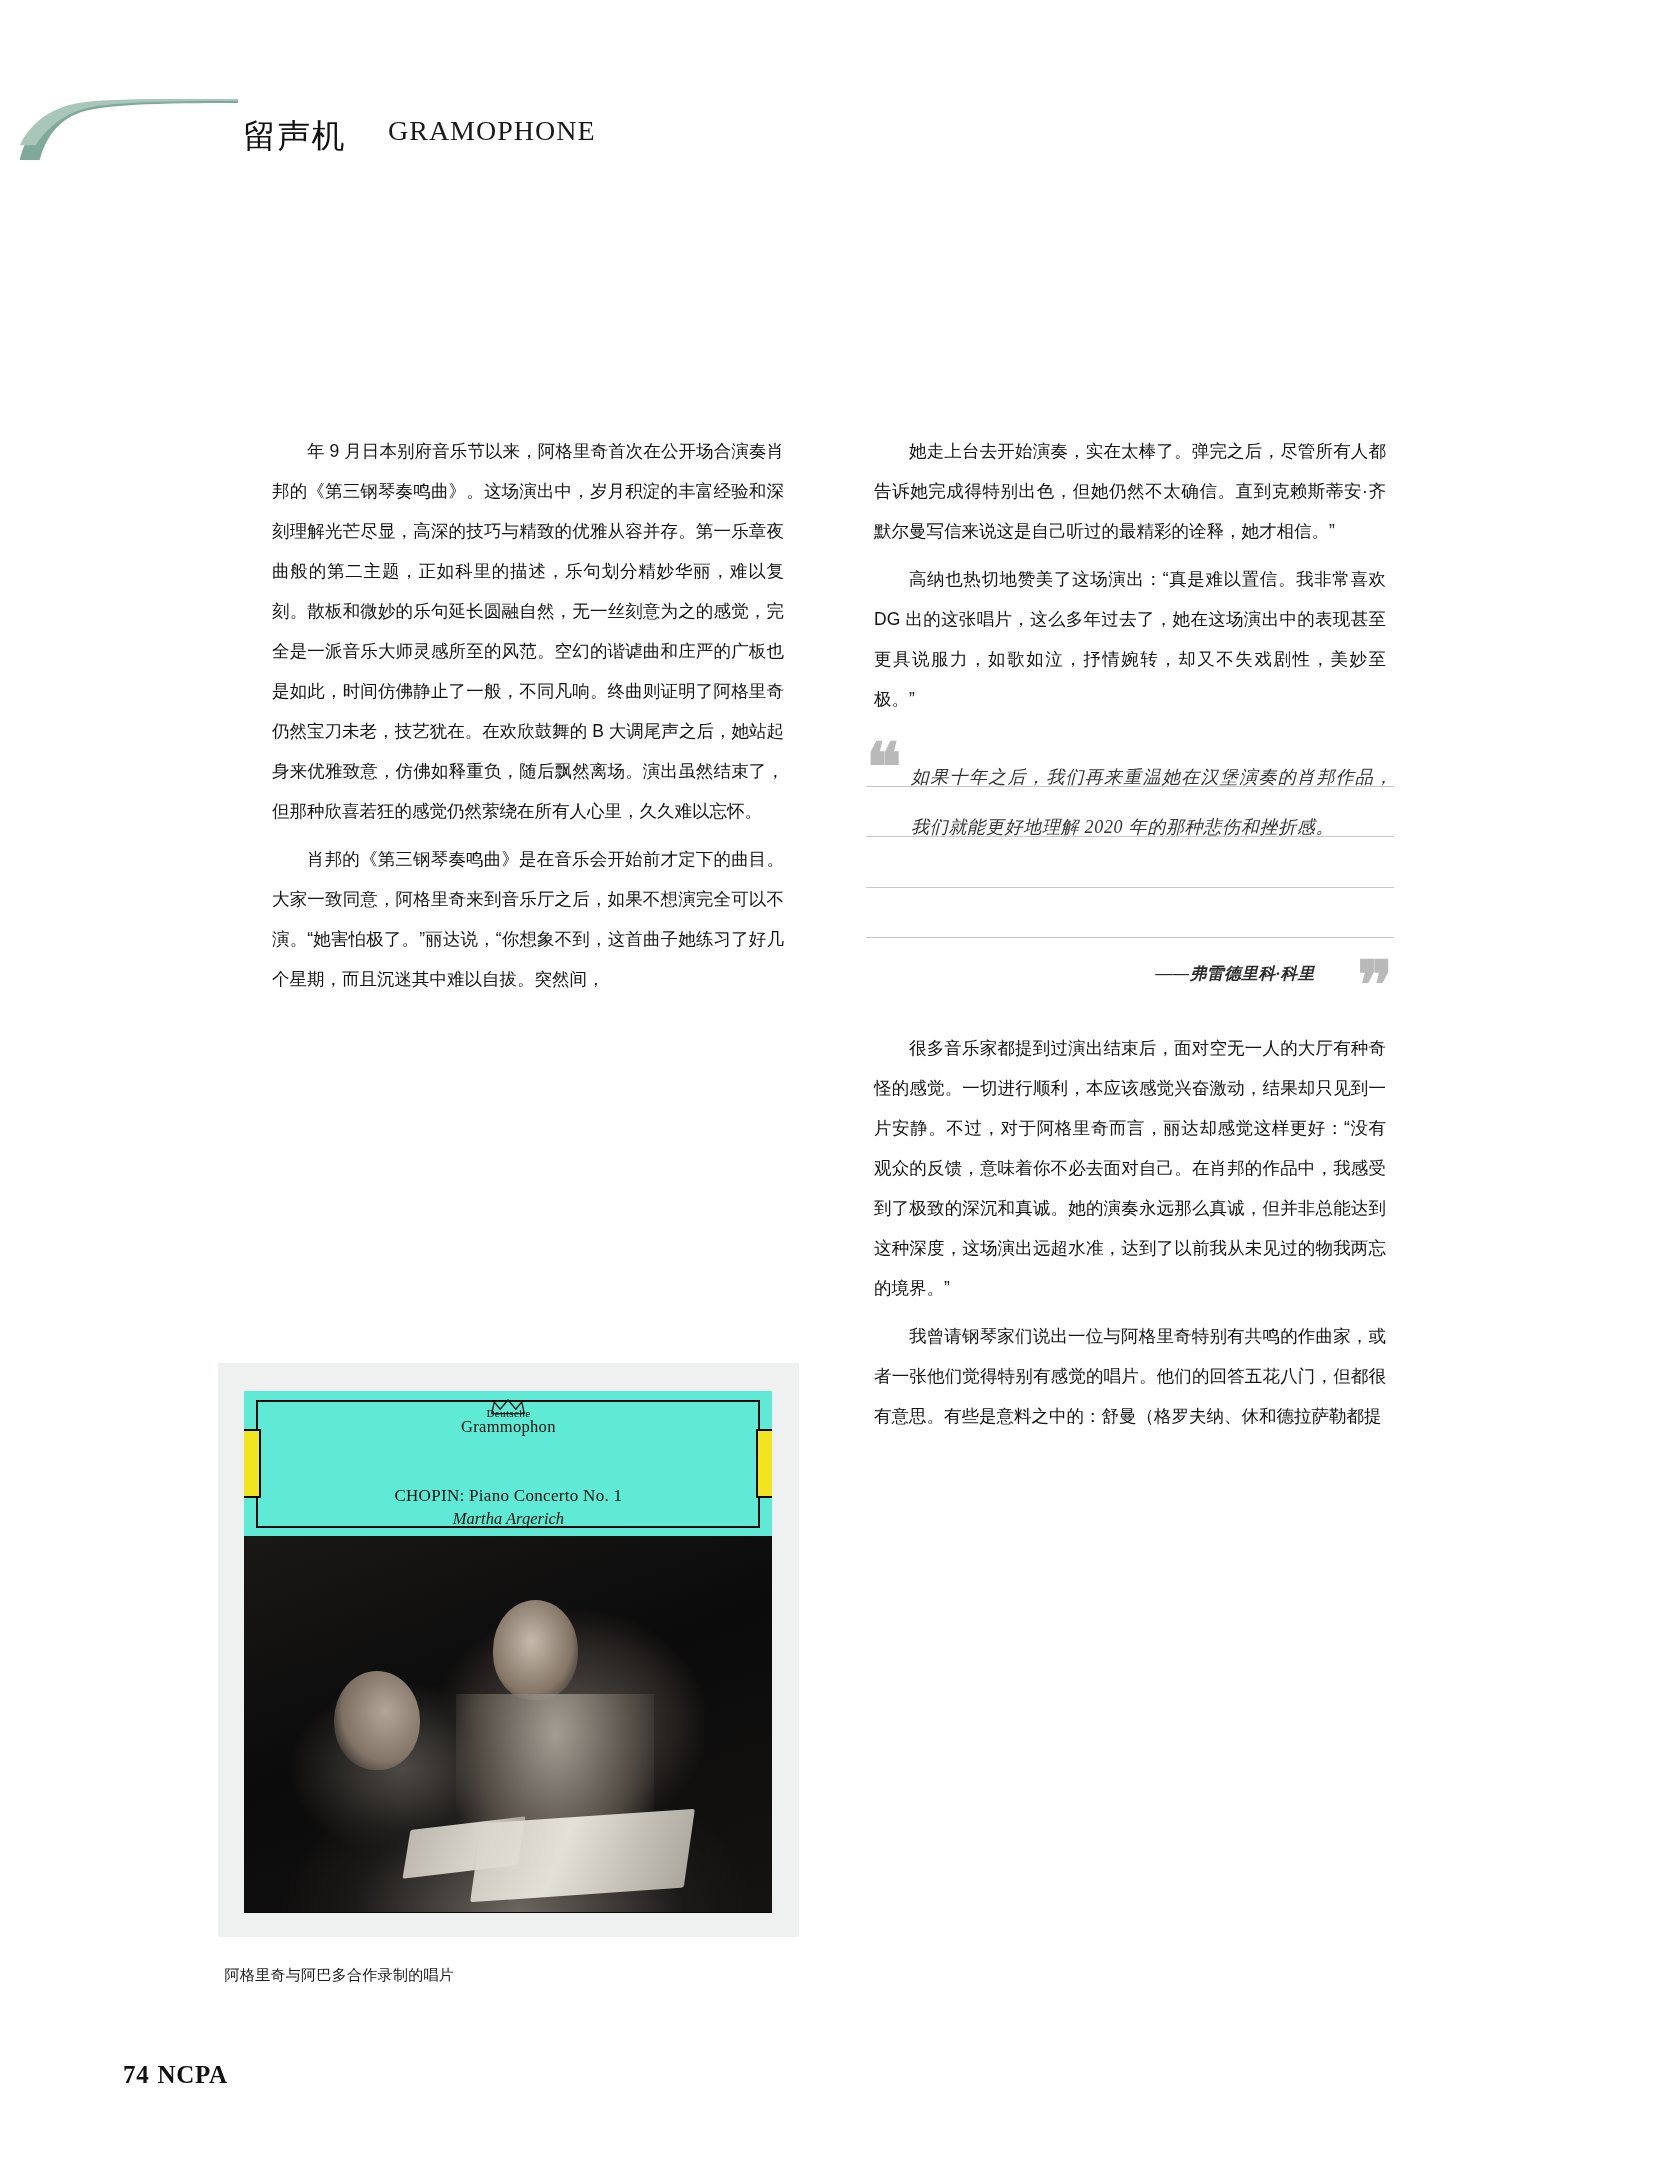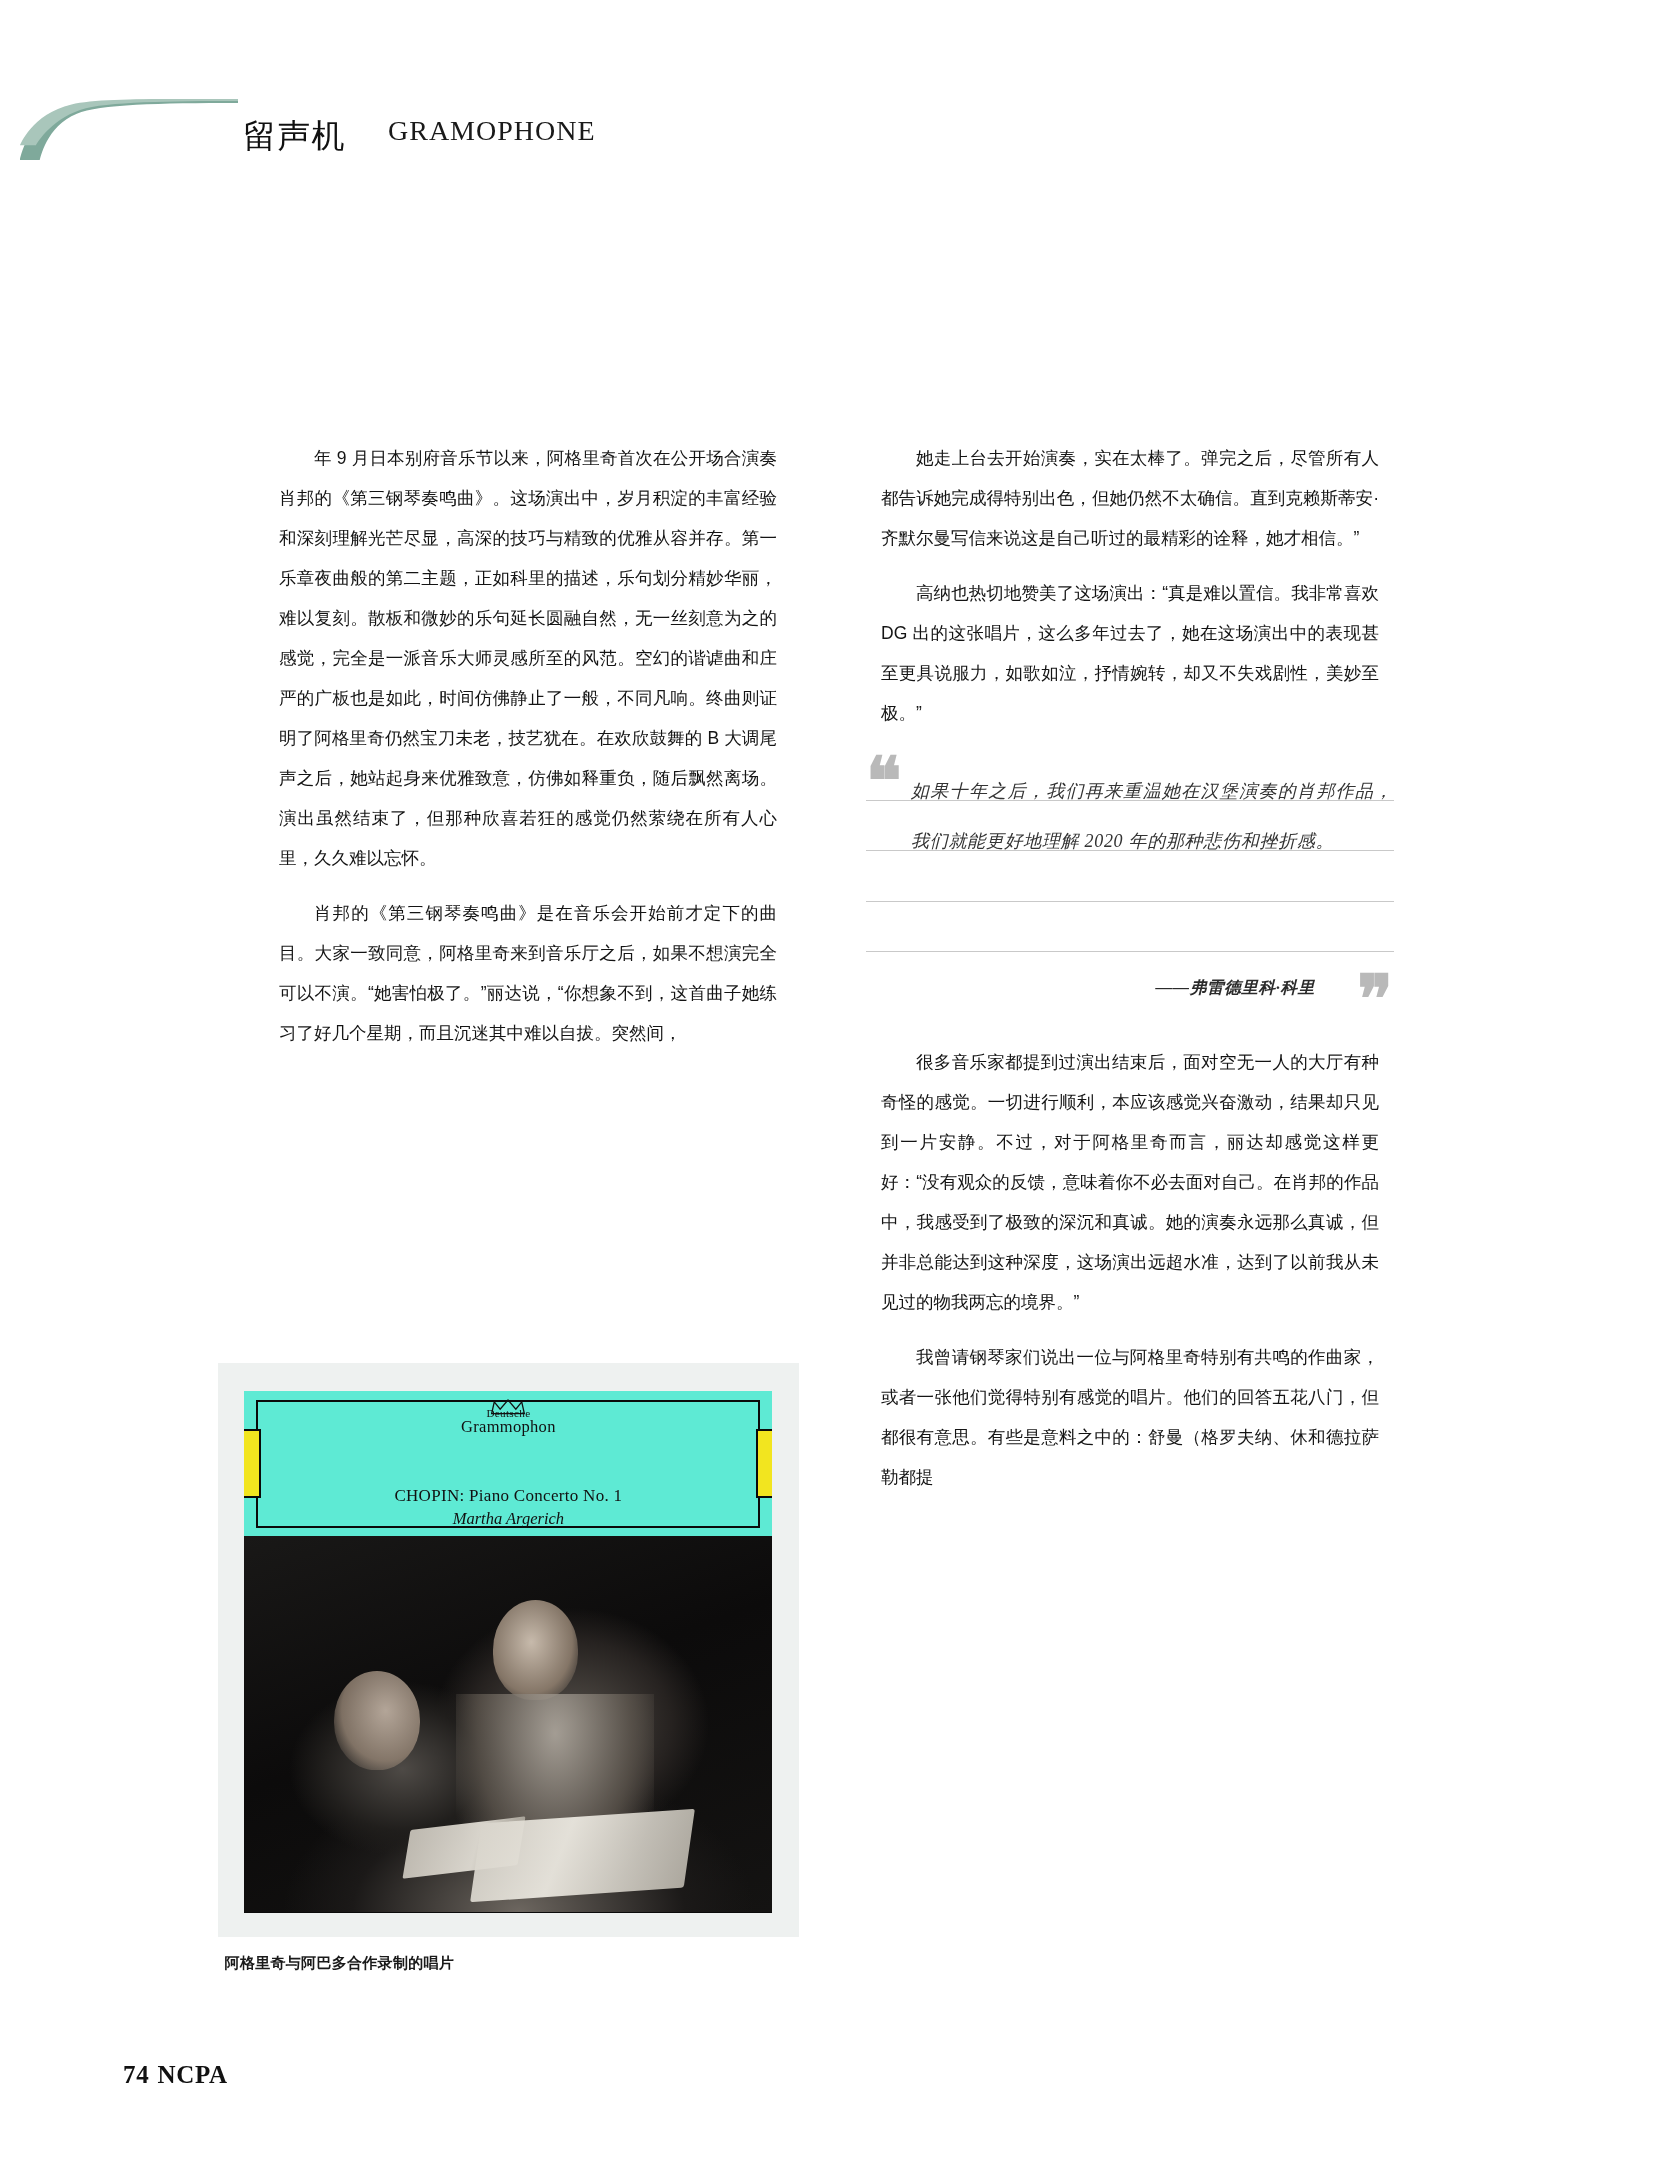--- a/index.html
+++ b/index.html
@@ -58,21 +58,21 @@
     top: 423px;
     font-size: 17.5px;
     line-height: 40px;
     text-align: justify;
     color: #141414;
   }
   .col-left { left: 264px; }
   .col-right { left: 866px; }
 
   .col p {
-    margin: 15px;
+    margin: 8px;
     text-indent: 2em;
   }
 
   
   .pullquote {
     position: relative;
     margin: 25px 0 20px 0;
     padding: 0;
     height: 264px;
   }
@@ -279,24 +279,24 @@
     position: absolute;
     left: 40%;
     top: 42%;
     width: 198px;
     height: 198px;
     background: radial-gradient(ellipse at 50% 20%, #b9b2a8 0%, #5d564e 55%, rgba(15,14,13,0) 80%);
     opacity: 0.8;
   }
 
   .fig-caption {
-    margin-top: 17px;
+    margin-top: 29px;
     margin-left: 6.6px;
     font-size: 15px;
-    font-weight: bold;
+    font-weight: normal;
     color: #1a1a1a;
     letter-spacing: 0.3px;
   }
 
   
   .folio {
     position: absolute;
     left: 123px;
     top: 2061px;
     font-family: Liberation Serif, serif;

